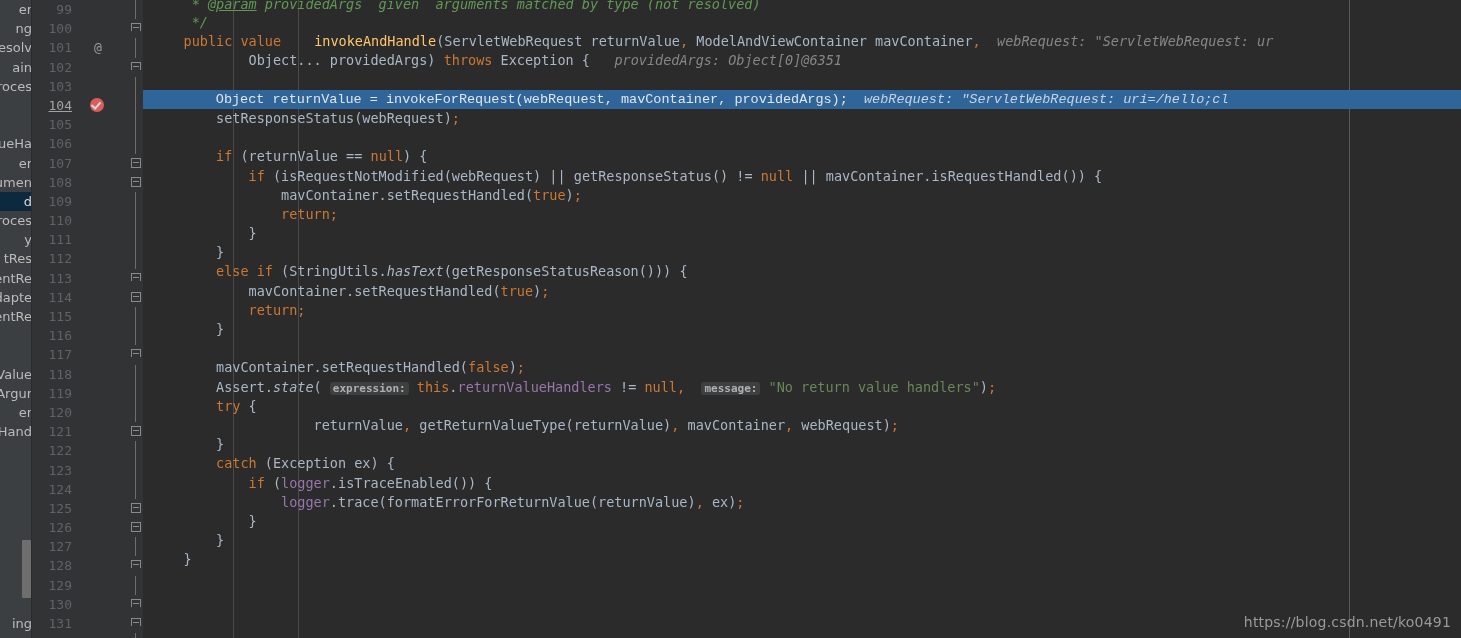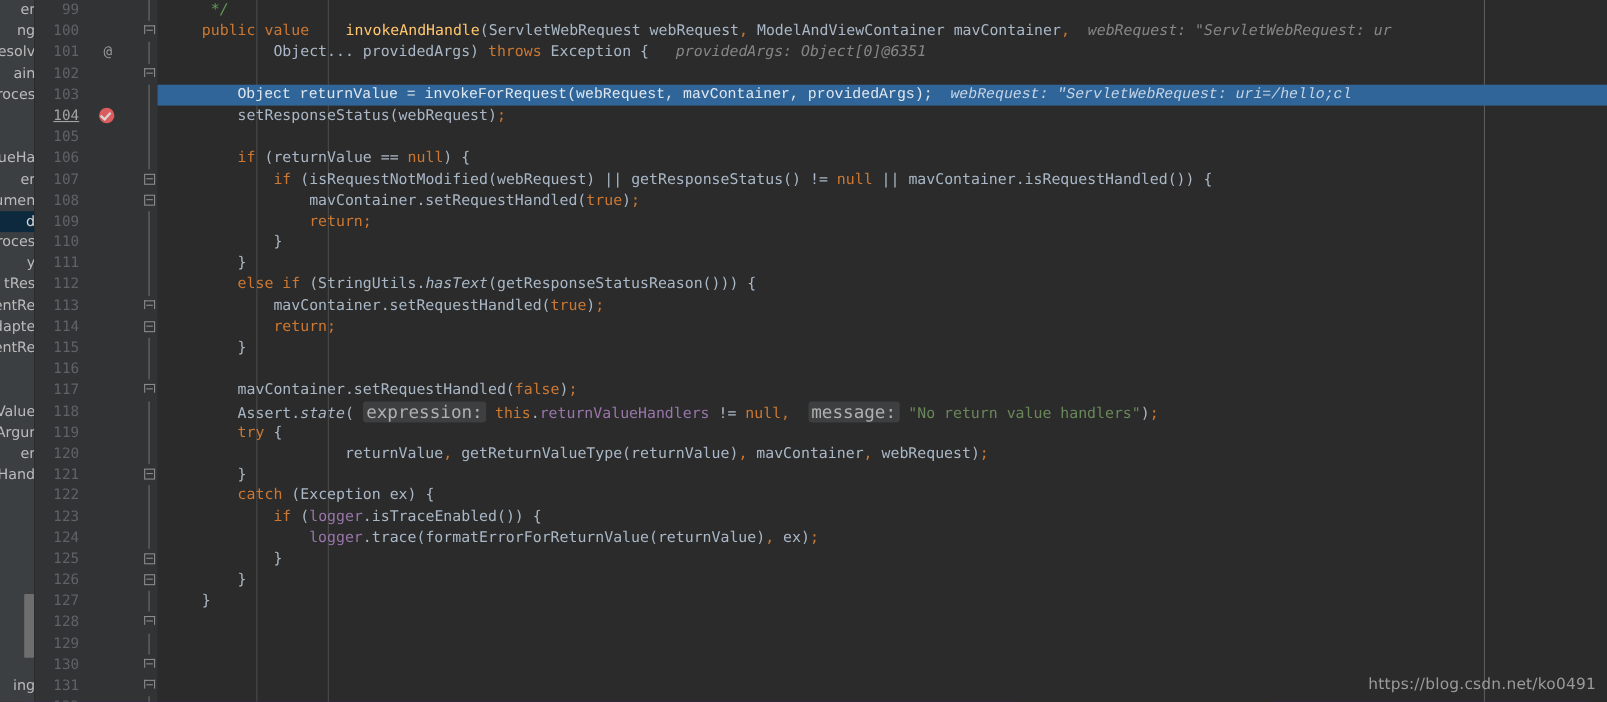--- a/index.html
+++ b/index.html
@@ -10,21 +10,21 @@
   body {
     width: 1461px;
     height: 638px;
     overflow: hidden;
     font-family: "DejaVu Sans Mono", monospace;
   }
   #app {
     position: relative;
     width: 1461px;
     height: 638px;
-    background: #4c1d95;
+    background: #14532d;
     display: flex;
     border-radius: 21px;
   }
 
   
   .left-panel {
     position: relative;
     width: 32px;
     flex: 0 0 32px;
     background: #3c3f41;
@@ -216,21 +216,22 @@
     color: #868686;
     font-style: italic;
   }
   .line.hl .hint-debug { color: #c4d3e4; }
   .param-hint {
     color: #b0b0b0;
     background: #3d3f41;
     border-radius: 3px;
     padding: 0 3px;
     font-style: normal;
-    font-size: 16px;
+    font-size: 11px;
+    font-weight: bold;
   }
   .caret-col {
     position: absolute;
     top: 0;
     width: 1px;
     height: 100%;
     background: #5a5a5a;
   }
 
   
@@ -506,24 +507,25 @@
         </div>
       </div>
   </div>
 
   <div class="code">
     <div class="indent-guide" style="left:90px"></div>
     <div class="indent-guide" style="left:155px"></div>
 
     <div class="caret-col" style="left:1206px"></div>
 
+    <div class="line" style="height:13px;line-height:9px;overflow:hidden"><span class="cmt">     * </span><span class="cmt-tag">@param</span><span class="cmt"> providedArgs  given  arguments matched by type (not resolved)</span></div>
 
     <div class="line"><span class="cmt">     */</span></div>
 
-    <div class="line"><span class="kw">    public</span> <span class="kw">value</span> <span class="fn">invokeAndHandle</span><span class="punc">(</span><span class="id">ServletWebRequest webRequest</span><span class="kw">,</span> <span class="id">ModelAndViewContainer mavContainer</span><span class="kw">,</span>  <span class="hint-debug">webRequest: "ServletWebRequest: ur</span></div>
+    <div class="line"><span class="kw">    public</span> <span class="kw">value</span> <span class="fn">invokeAndHandle</span><span class="punc">(</span><span class="id">ServletWebRequest returnValue</span><span class="kw">,</span> <span class="id">ModelAndViewContainer mavContainer</span><span class="kw">,</span>  <span class="hint-debug">webRequest: "ServletWebRequest: ur</span></div>
 
     <div class="line"><span class="id">            Object... providedArgs</span><span class="punc">)</span> <span class="kw">throws</span> <span class="id">Exception</span> <span class="punc">{</span>   <span class="hint-debug">providedArgs: Object[0]@6351</span></div>
 
     <div class="line"> </div>
 
     <div class="line hl"><span class="id">        Object returnValue</span> <span class="punc">=</span> <span class="id">invokeForRequest</span><span class="punc">(</span><span class="id">webRequest</span><span class="kw">,</span> <span class="id">mavContainer</span><span class="kw">,</span> <span class="id">providedArgs</span><span class="punc">)</span><span class="kw">;</span>  <span class="hint-debug">webRequest: "ServletWebRequest: uri=/hello;cl</span></div>
 
     <div class="line"><span class="id">        setResponseStatus</span><span class="punc">(</span><span class="id">webRequest</span><span class="punc">)</span><span class="kw">;</span></div>
 
     <div class="line"> </div>

